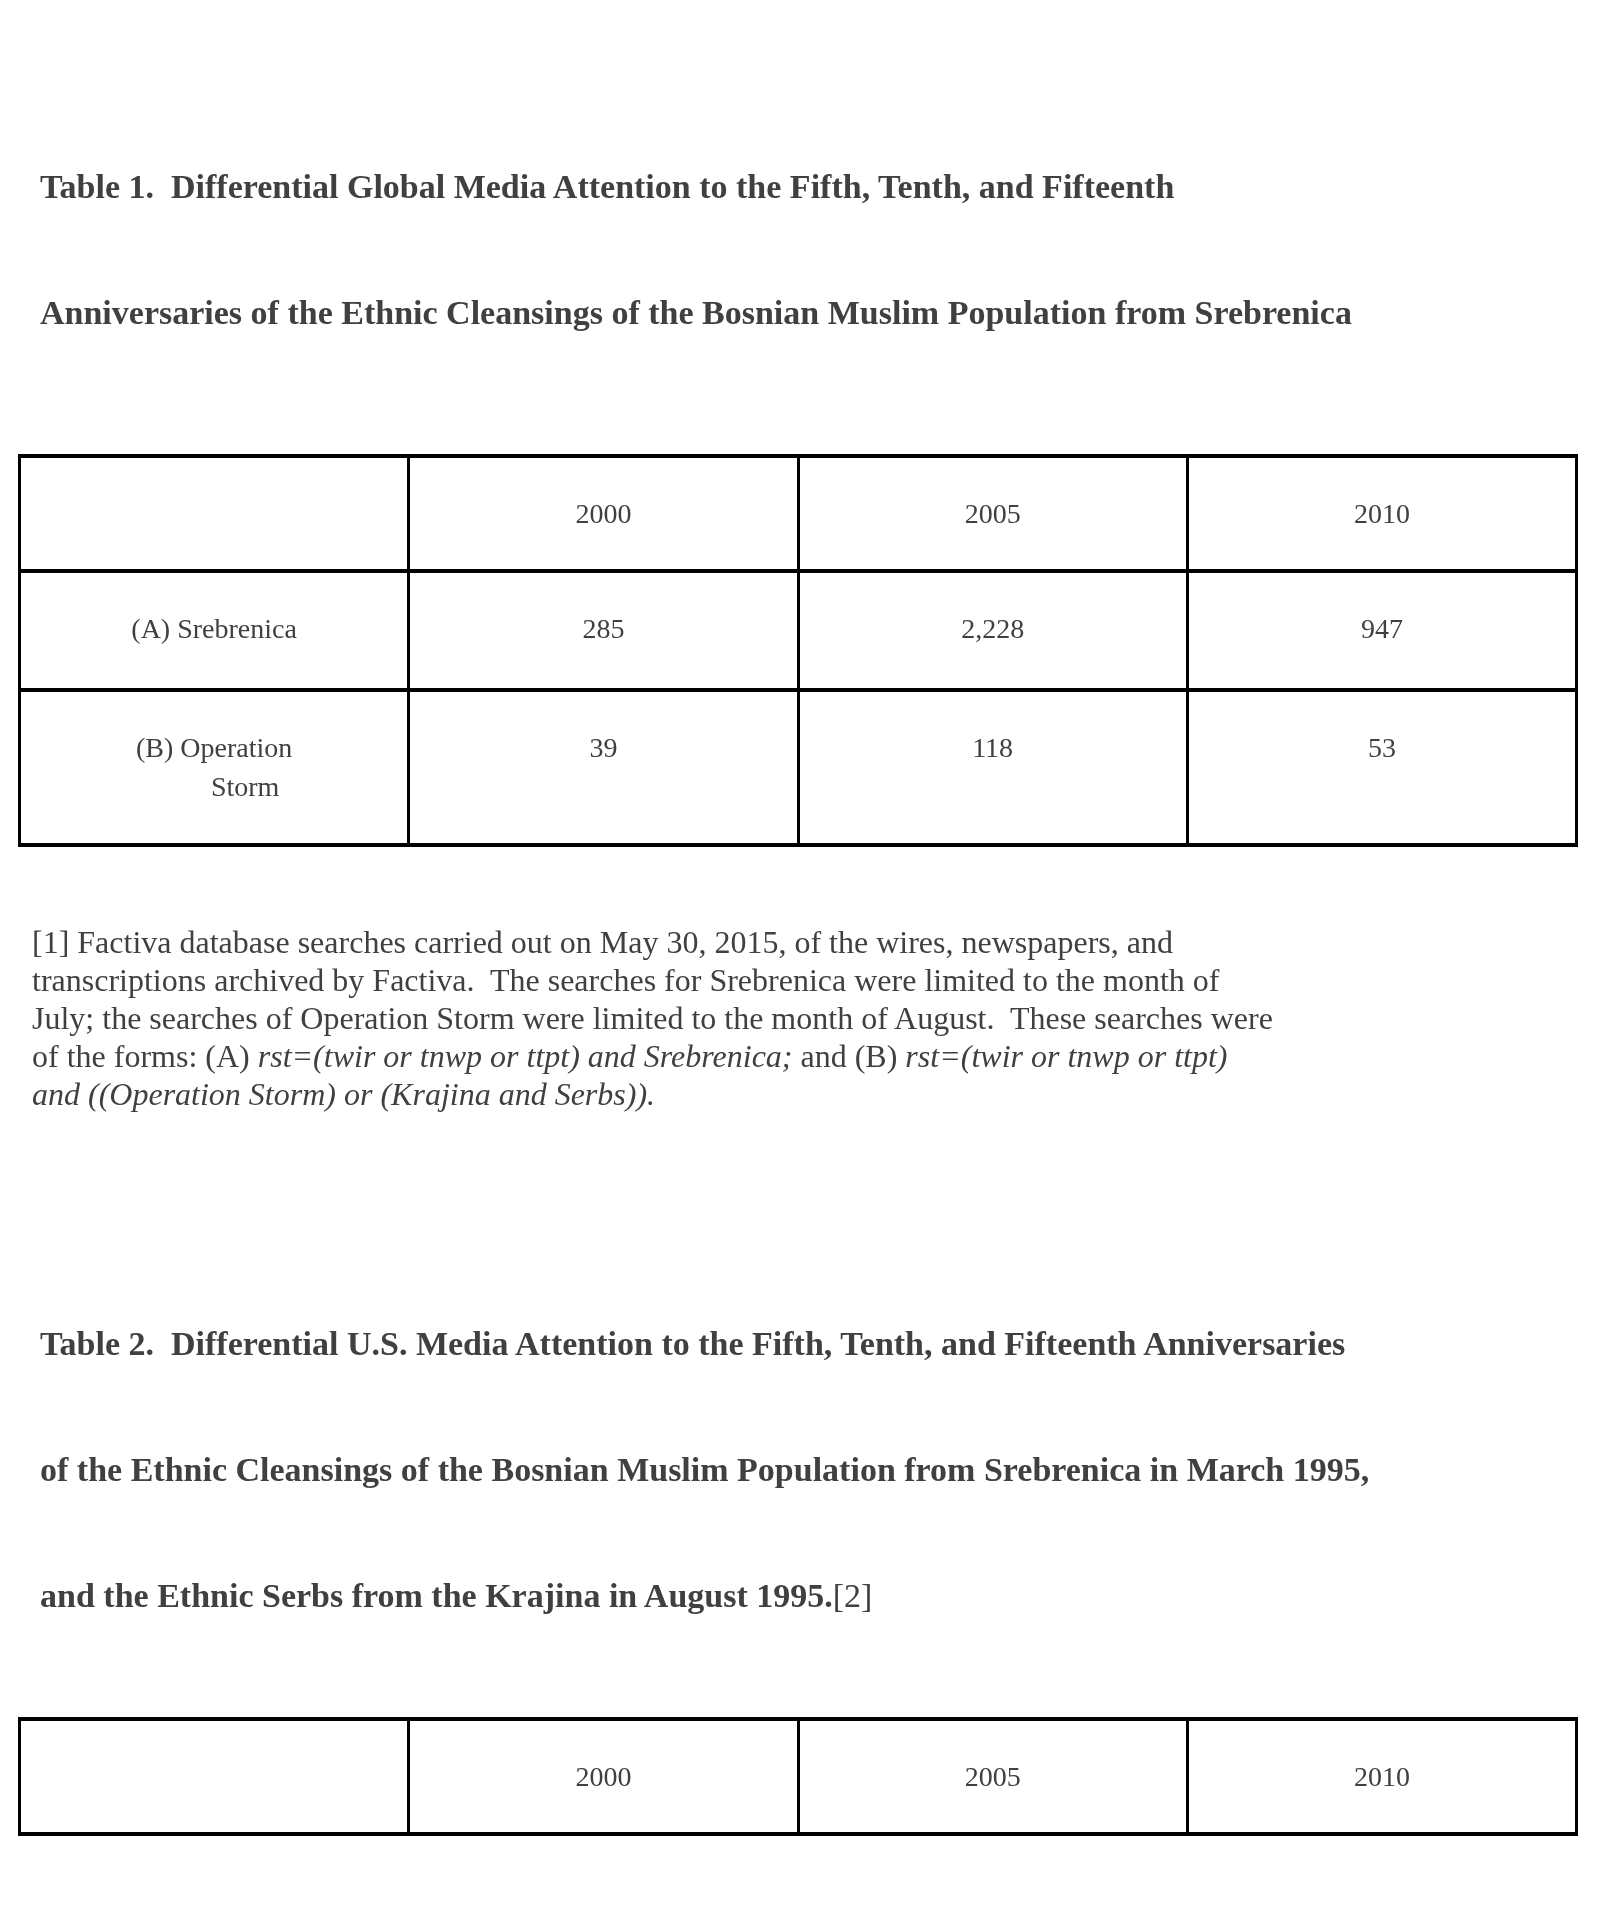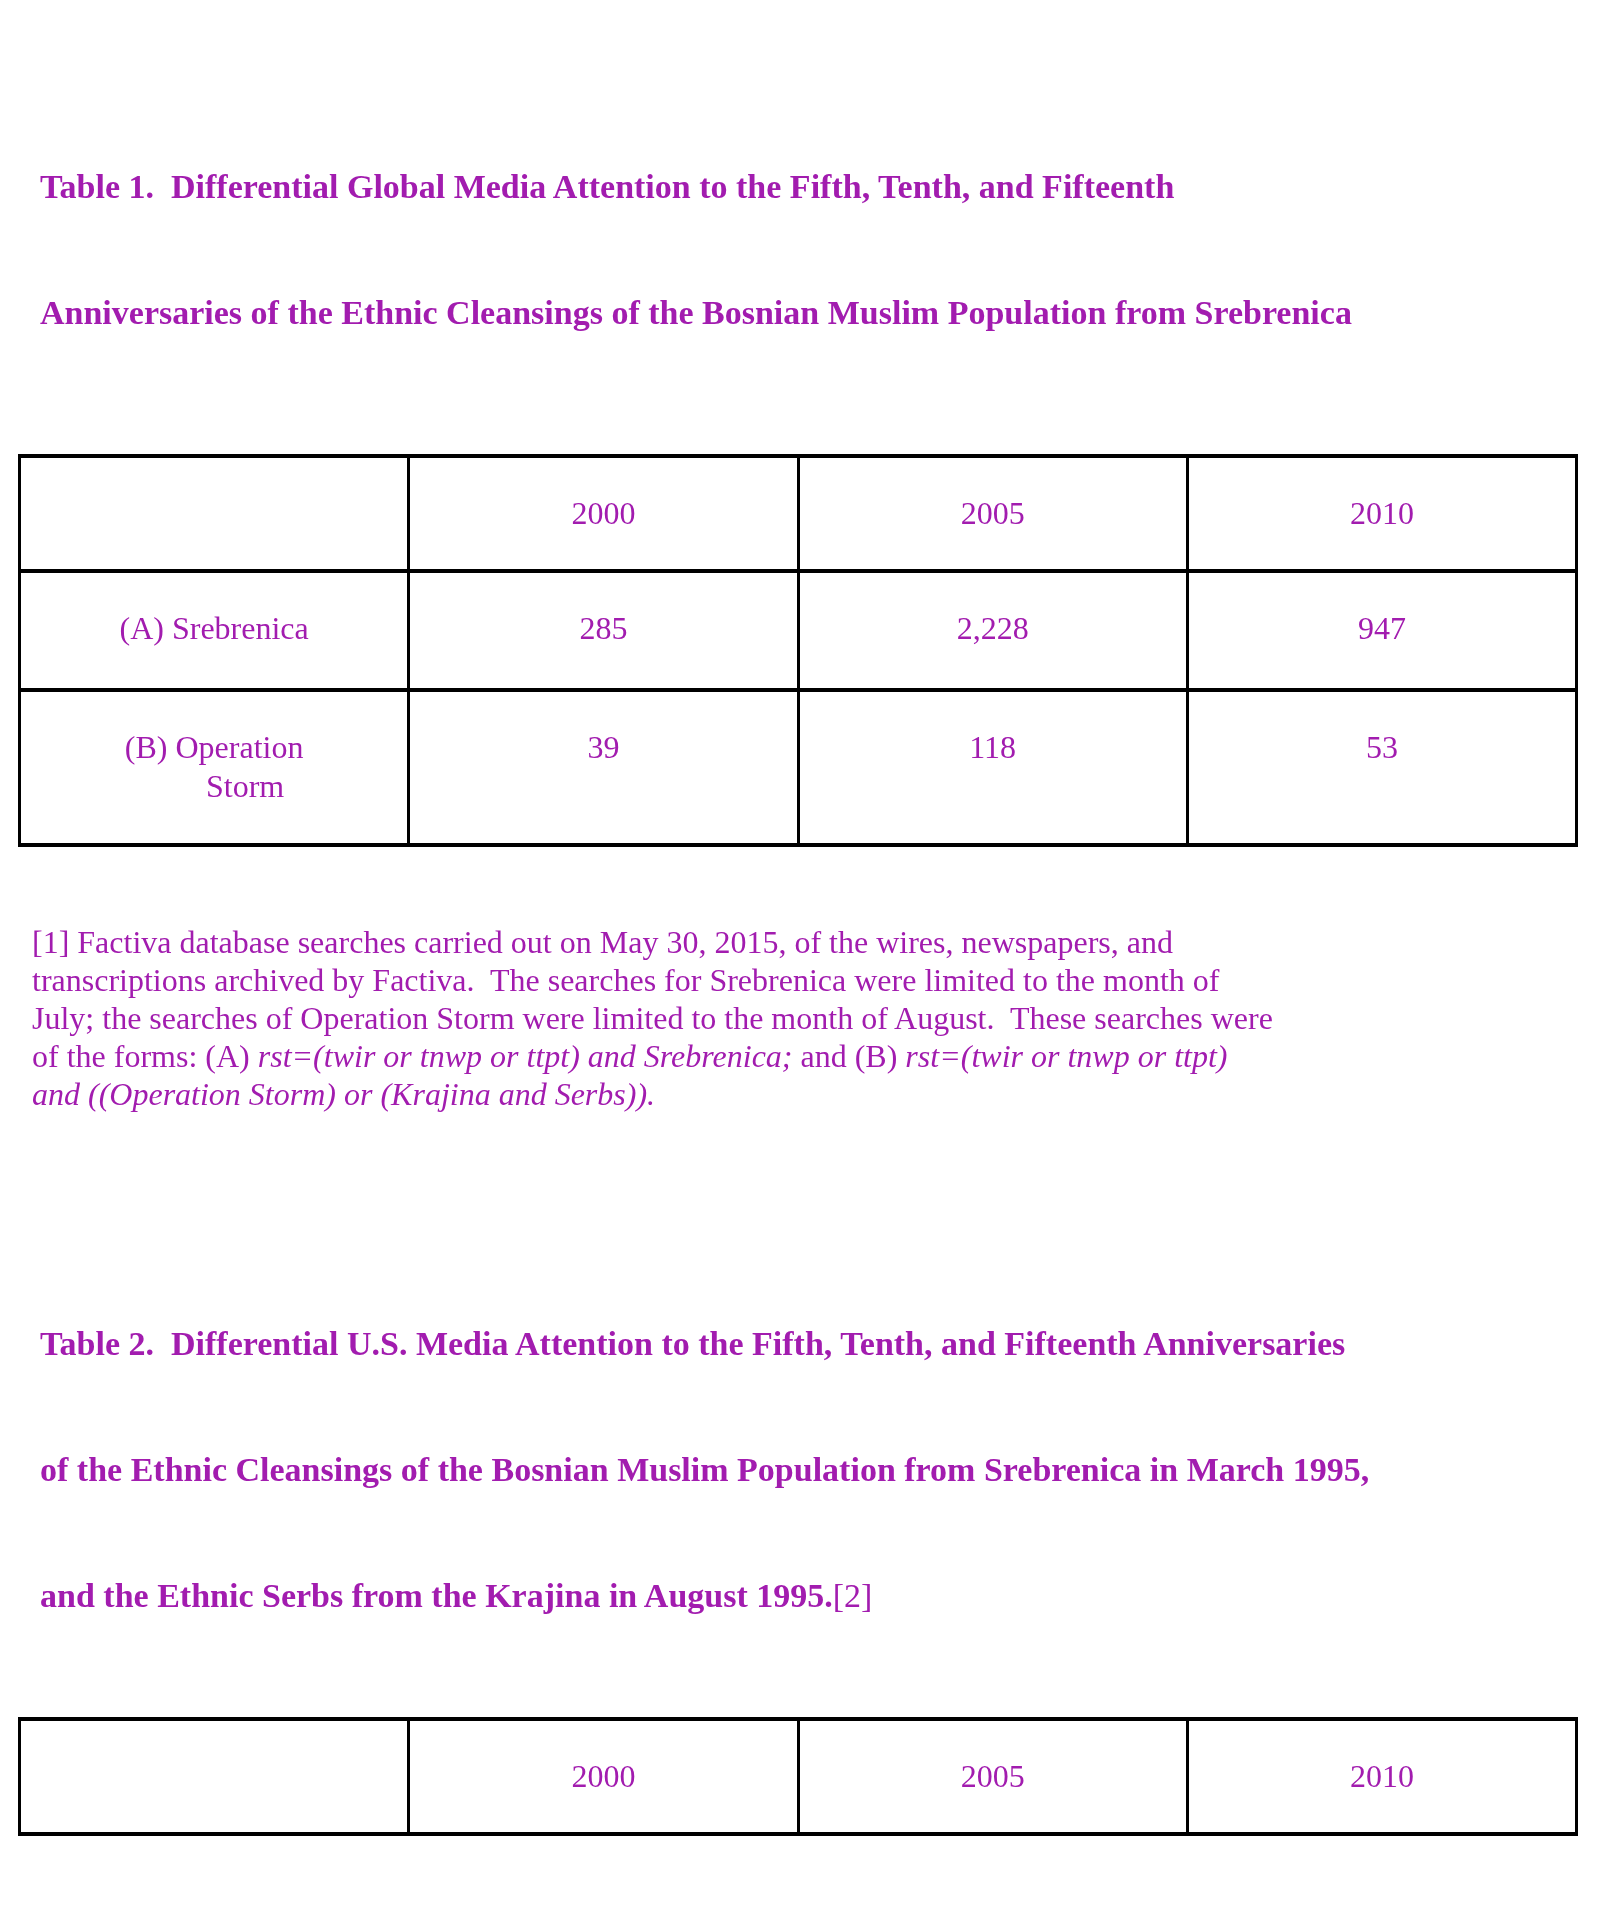--- a/index.html
+++ b/index.html
@@ -1,21 +1,21 @@
 <!DOCTYPE html>
 <html><head>
 <meta charset="utf-8">
 <style>
   html, body { margin: 0; padding: 0; background: #ffffff; }
   .page {
     position: relative;
     width: 1600px;
     height: 1919px;
     background: #ffffff;
-    color: #a21caf;
+    color: #404040;
     font-family: "Liberation Serif", serif;
     overflow: hidden;
   }
   .title {
     margin: 0 0 0 40px;
     font-weight: bold;
     font-size: 34px;
     line-height: 42px;
     white-space: pre;
   }
@@ -28,21 +28,21 @@
     width: 1560px;
     margin: 36px 0 0 18px;
   }
   #table2-grid { margin-top: 16px; }
   table.media-table td {
     border: 3px solid #000000;
     border-top-width: 4px;
     border-bottom-width: 4px;
     box-sizing: border-box;
     vertical-align: top;
-    font-size: 32px;
+    font-size: 28px;
     line-height: 39px;
     padding: 36px 0 0 0;
     text-align: center;
     overflow: hidden;
   }
   table.media-table col { width: 25%; }
   tr.row-header td { height: 115px; }
   tr.row-a td { height: 119px; }
   tr.row-b td { height: 155px; }
   td.lbl { text-align: left; padding-left: 72px; }

